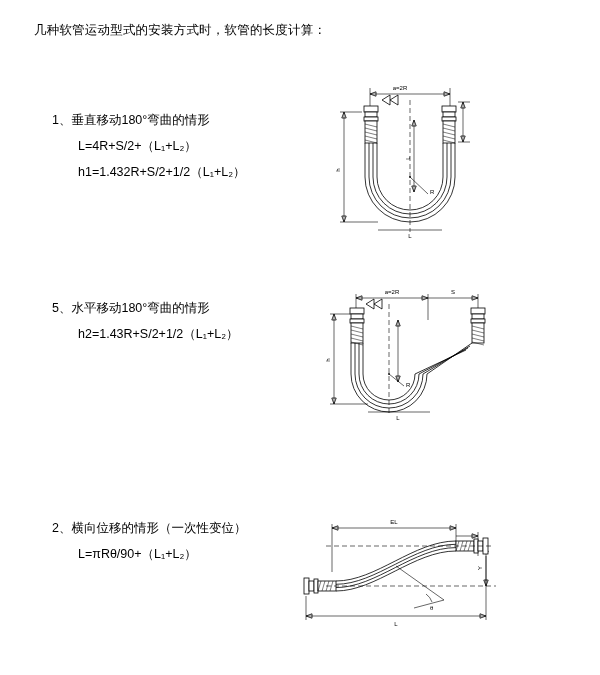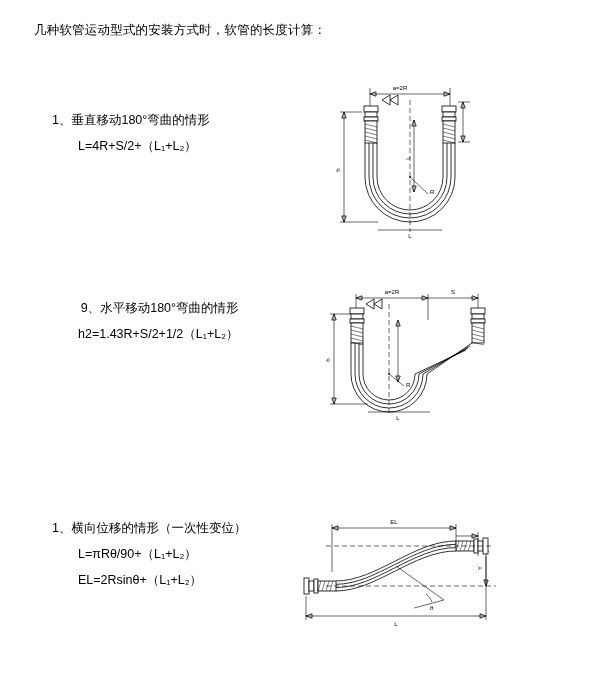--- a/index.html
+++ b/index.html
@@ -35,21 +35,20 @@
   }
   .sec-text {
     position: absolute;
     left: 52px;
     top: 0;
   }
   .sec-title {
     font-size: 12.5px;
     white-space: nowrap;
     margin-bottom: 9px;
-    text-align: right;
   }
   .formula {
     font-size: 12.5px;
     white-space: nowrap;
     margin: 7px 0 9px 26px;
   }
   .fig {
     position: absolute;
   }
   svg { display: block; }
@@ -64,20 +63,21 @@
 <body>
 
 <div class="page">
 
   <div class="heading">几种软管运动型式的安装方式时，软管的长度计算：</div>
 
   <div class="section" style="top:112px;">
     <div class="sec-text">
       <div class="sec-title">1、垂直移动180°弯曲的情形</div>
       <div class="formula">L=4R+S/2+（L₁+L₂）</div>
+      <div class="formula">h1=1.432R+S/2+1/2（L₁+L₂）</div>
     </div>
 
     <div class="fig" style="left:318px; top:-40px;">
       <svg width="180" height="190" viewBox="0 0 180 190">
 
         <line class="lnt" x1="52" y1="22" x2="132" y2="22"></line>
         <path class="ln" d="M52 22 l6 -2.2 v4.4 z" fill="#000"></path>
         <path class="ln" d="M132 22 l-6 -2.2 v4.4 z" fill="#000"></path>
         <text class="dimtxt" x="82" y="18" text-anchor="middle">a=2R</text>
 
@@ -138,21 +138,21 @@
         <text class="dimtxt" x="92" y="166" text-anchor="middle">L</text>
 
         <path class="ln" d="M64 28 l8 -5 v10 z"></path>
         <path class="ln" d="M72 28 l8 -5 v10 z"></path>
       </svg>
     </div>
   </div>
 
   <div class="section" style="top:300px;">
     <div class="sec-text">
-      <div class="sec-title">9、水平移动180°弯曲的情形</div>
+      <div class="sec-title">5、水平移动180°弯曲的情形</div>
       <div class="formula">h2=1.43R+S/2+1/2（L₁+L₂）</div>
     </div>
 
     <div class="fig" style="left:318px; top:-14px;">
       <svg width="190" height="150" viewBox="0 0 190 150">
 
         <line class="lnt" x1="38" y1="12" x2="110" y2="12"></line>
         <path class="ln" d="M38 12 l6 -2.2 v4.4 z" fill="#000"></path>
         <path class="ln" d="M110 12 l-6 -2.2 v4.4 z" fill="#000"></path>
         <text class="dimtxt" x="74" y="8" text-anchor="middle">a=2R</text>
@@ -211,23 +211,22 @@
         <text class="dimtxt" x="80" y="134" text-anchor="middle">L</text>
 
         <path class="ln" d="M48 18 l8 -5 v10 z"></path>
         <path class="ln" d="M56 18 l8 -5 v10 z"></path>
       </svg>
     </div>
   </div>
 
   <div class="section" style="top:520px;">
     <div class="sec-text">
-      <div class="sec-title">1、横向位移的情形（一次性变位）</div>
+      <div class="sec-title">2、横向位移的情形（一次性变位）</div>
       <div class="formula">L=πRθ/90+（L₁+L₂）</div>
-      <div class="formula">EL=2Rsinθ+（L₁+L₂）</div>
     </div>
 
     <div class="fig" style="left:296px; top:-10px;">
       <svg width="200" height="130" viewBox="0 0 200 130">
 
         <line class="lnt" x1="36" y1="18" x2="160" y2="18"></line>
         <path class="ln" d="M36 18 l6 -2.2 v4.4 z" fill="#000"></path>
         <path class="ln" d="M160 18 l-6 -2.2 v4.4 z" fill="#000"></path>
         <text class="dimtxt" x="98" y="14" text-anchor="middle">EL</text>
         <line class="lnt" x1="36" y1="14" x2="36" y2="62"></line>

